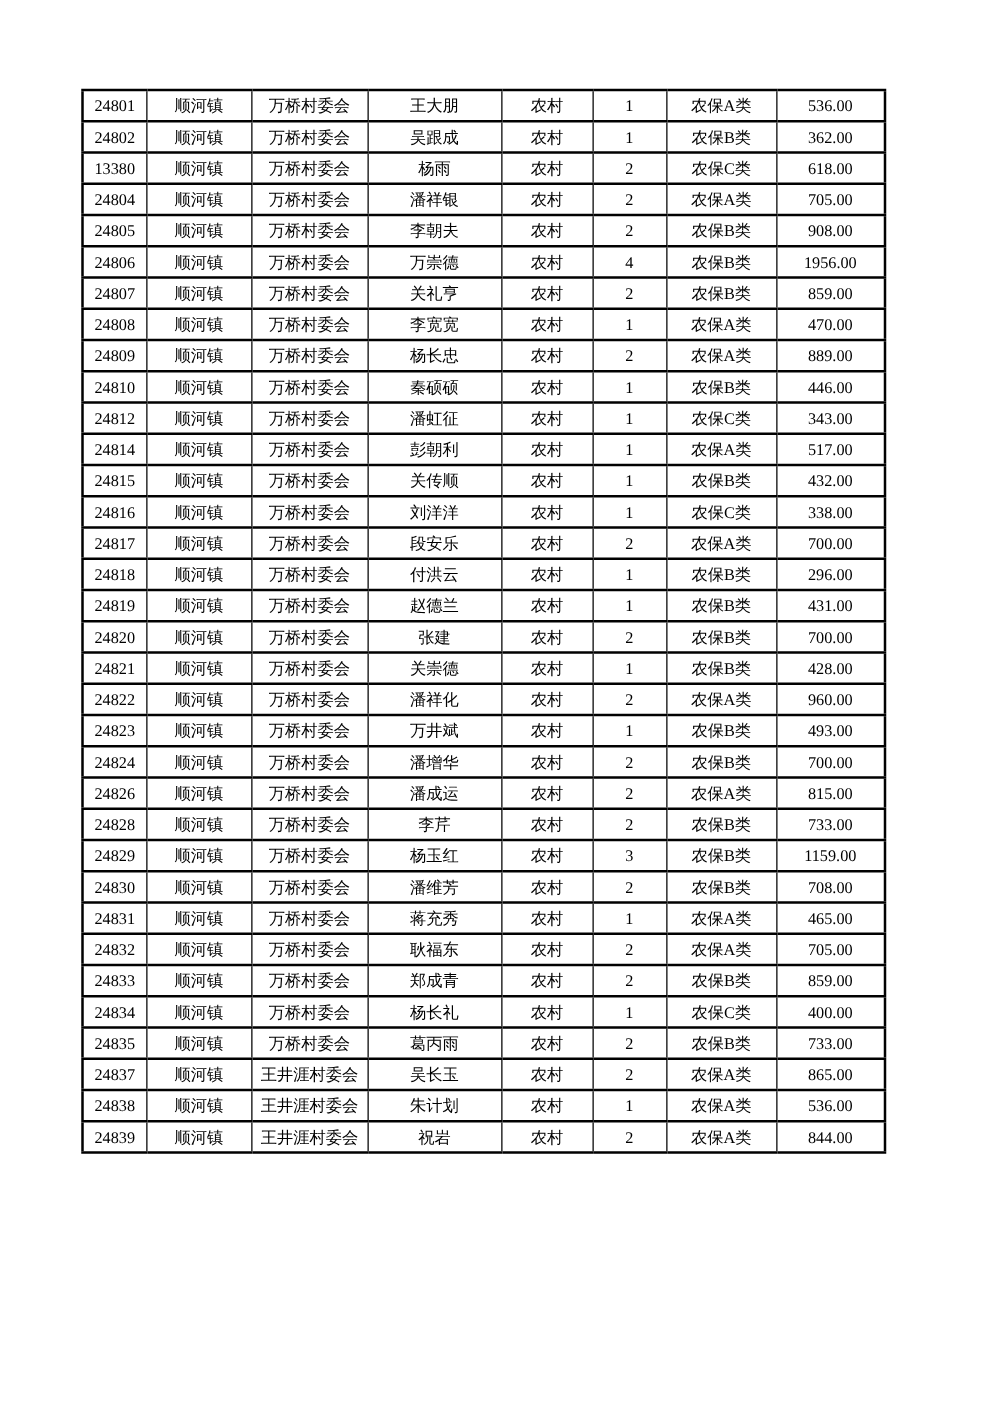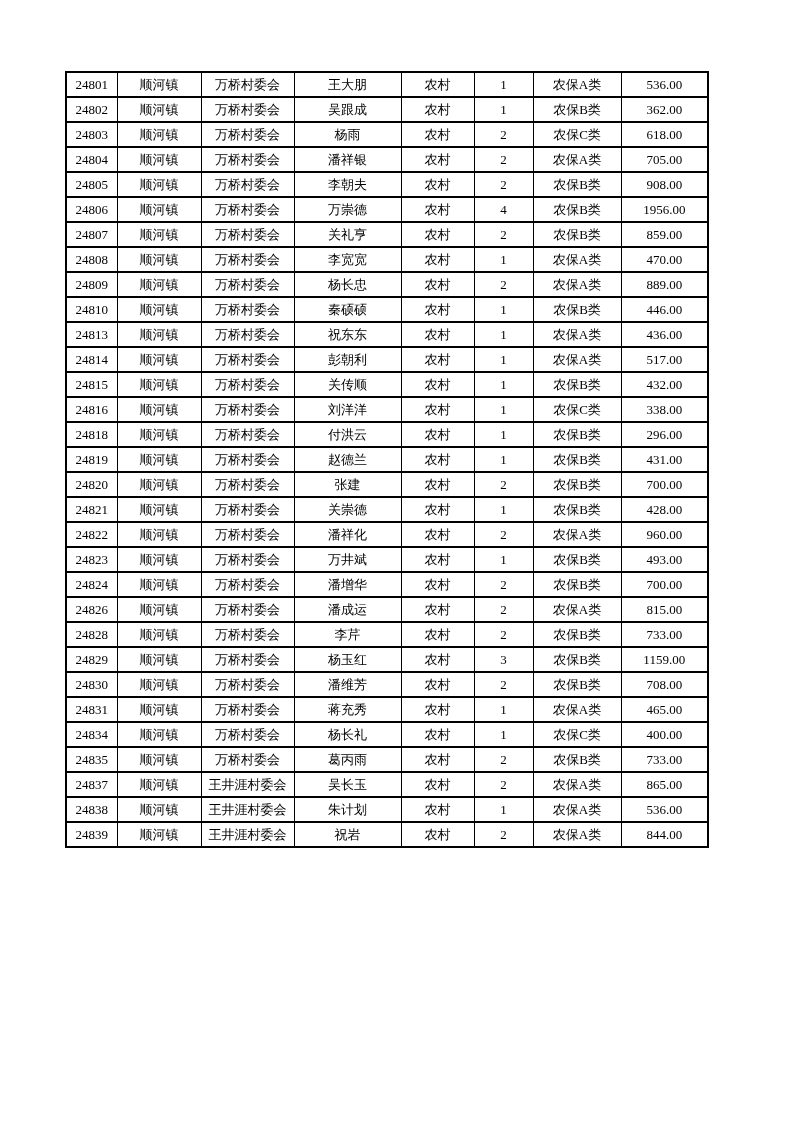--- a/index.html
+++ b/index.html
@@ -83,21 +83,21 @@
           <td>24802</td>
           <td>顺河镇</td>
           <td>万桥村委会</td>
           <td>吴跟成</td>
           <td>农村</td>
           <td>1</td>
           <td>农保B类</td>
           <td>362.00</td>
         </tr>
         <tr>
-          <td>24803</td>
+          <td>13380</td>
           <td>顺河镇</td>
           <td>万桥村委会</td>
           <td>杨雨</td>
           <td>农村</td>
           <td>2</td>
           <td>农保C类</td>
           <td>618.00</td>
         </tr>
         <tr>
           <td>24804</td>
@@ -163,28 +163,28 @@
           <td>24810</td>
           <td>顺河镇</td>
           <td>万桥村委会</td>
           <td>秦硕硕</td>
           <td>农村</td>
           <td>1</td>
           <td>农保B类</td>
           <td>446.00</td>
         </tr>
         <tr>
-          <td>24813</td>
-          <td>顺河镇</td>
-          <td>万桥村委会</td>
-          <td>祝东东</td>
-          <td>农村</td>
-          <td>1</td>
-          <td>农保A类</td>
-          <td>436.00</td>
+          <td>24812</td>
+          <td>顺河镇</td>
+          <td>万桥村委会</td>
+          <td>潘虹征</td>
+          <td>农村</td>
+          <td>1</td>
+          <td>农保C类</td>
+          <td>343.00</td>
         </tr>
         <tr>
           <td>24814</td>
           <td>顺河镇</td>
           <td>万桥村委会</td>
           <td>彭朝利</td>
           <td>农村</td>
           <td>1</td>
           <td>农保A类</td>
           <td>517.00</td>
@@ -203,20 +203,30 @@
           <td>24816</td>
           <td>顺河镇</td>
           <td>万桥村委会</td>
           <td>刘洋洋</td>
           <td>农村</td>
           <td>1</td>
           <td>农保C类</td>
           <td>338.00</td>
         </tr>
         <tr>
+          <td>24817</td>
+          <td>顺河镇</td>
+          <td>万桥村委会</td>
+          <td>段安乐</td>
+          <td>农村</td>
+          <td>2</td>
+          <td>农保A类</td>
+          <td>700.00</td>
+        </tr>
+        <tr>
           <td>24818</td>
           <td>顺河镇</td>
           <td>万桥村委会</td>
           <td>付洪云</td>
           <td>农村</td>
           <td>1</td>
           <td>农保B类</td>
           <td>296.00</td>
         </tr>
         <tr>
@@ -321,20 +331,40 @@
         </tr>
         <tr>
           <td>24831</td>
           <td>顺河镇</td>
           <td>万桥村委会</td>
           <td>蒋充秀</td>
           <td>农村</td>
           <td>1</td>
           <td>农保A类</td>
           <td>465.00</td>
+        </tr>
+        <tr>
+          <td>24832</td>
+          <td>顺河镇</td>
+          <td>万桥村委会</td>
+          <td>耿福东</td>
+          <td>农村</td>
+          <td>2</td>
+          <td>农保A类</td>
+          <td>705.00</td>
+        </tr>
+        <tr>
+          <td>24833</td>
+          <td>顺河镇</td>
+          <td>万桥村委会</td>
+          <td>郑成青</td>
+          <td>农村</td>
+          <td>2</td>
+          <td>农保B类</td>
+          <td>859.00</td>
         </tr>
         <tr>
           <td>24834</td>
           <td>顺河镇</td>
           <td>万桥村委会</td>
           <td>杨长礼</td>
           <td>农村</td>
           <td>1</td>
           <td>农保C类</td>
           <td>400.00</td>

